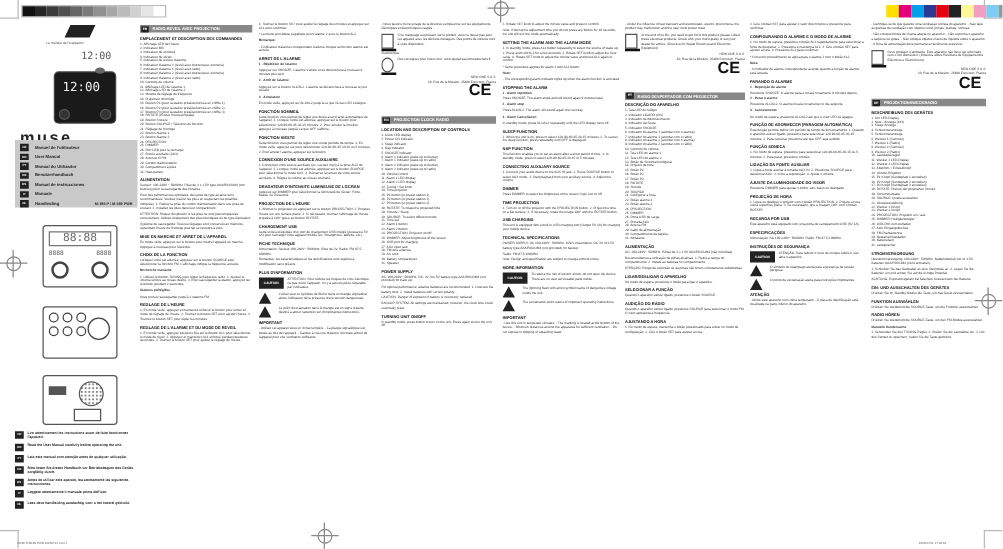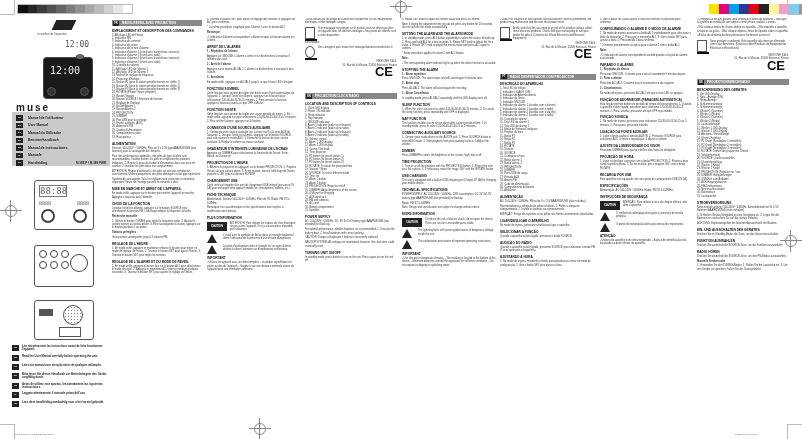--- a/index.html
+++ b/index.html
@@ -21,21 +21,21 @@
 .crop{position:absolute;width:22px;height:22px}
 .crop:before{content:"";position:absolute;left:10px;top:0;width:1px;height:22px;background:#888}
 .crop:after{content:"";position:absolute;top:10px;left:0;width:22px;height:1px;background:#888}
 .crop i{position:absolute;left:5px;top:5px;width:12px;height:12px;border:1px solid #888;border-radius:50%}
 .langbox{position:absolute;background:#c9c9c9;padding:2px 4px}
 .langrow{display:flex;align-items:center;font-size:3.4px;font-weight:bold;height:7.5px}
 .langrow .lf{width:7px;height:5.5px;background:#222;color:#fff;font-size:2.4px;text-align:center;line-height:5.5px;margin-right:5px}
 .langrow .model{margin-left:auto;font-size:3px}
 .warnrow{display:flex;align-items:flex-start;font-size:2.8px;font-weight:bold;line-height:3.4px;margin-bottom:3px}
 .warnrow .lf{flex:none;width:7px;height:6px;background:#222;color:#fff;font-size:2.4px;text-align:center;line-height:6px;margin-right:3px}
-.muse{position:absolute;font-weight:bold;font-size:10px;letter-spacing:2px;color:#222}
+.muse{position:absolute;font-weight:bold;font-size:13px;letter-spacing:2px;color:#222}
 .ce{font-size:13px;font-weight:bold;text-align:right;margin:3px 4px 4px 0;color:#111}
 .addr{text-align:right;font-size:2.6px}
 .weee{display:flex;gap:3px;align-items:flex-start;margin:2px 0}
 .weee .bin{flex:none;width:10px;height:12px;border:1px solid #555;position:relative}
 .weee .bin:after{content:"";position:absolute;left:-1px;bottom:-3px;width:12px;height:2px;background:#111}
 .caution{display:flex;gap:3px;margin:2px 0}
 .caution .cbox{flex:none;width:20px;height:9px;background:#222;color:#fff;font-size:2.6px;font-weight:bold;text-align:center;line-height:9px}
 .tri{flex:none;width:0;height:0;border-left:5px solid transparent;border-right:5px solid transparent;border-bottom:9px solid #222;margin-right:3px}
 .footer{position:absolute;font-size:2.4px;color:#666}
 </style>
@@ -126,21 +126,21 @@
         <span>Manuale</span>
       </div>
     <div class="langrow">
         <span class="lf">NL</span>
         <span>Handleiding</span>
         <span class="model">M-185 P / M-189 PWR</span>
       </div>
   </div>
 
   <div style="position:absolute;left:22px;top:180px;width:60px;height:50px;border:1px solid #555;border-radius:3px">
-    <div style="position:absolute;left:4px;top:4px;width:28px;height:12px;border:1px solid #777;font-family:'DejaVu Sans Mono',monospace;font-size:9px;line-height:11px;text-align:center;color:#666">88:88</div>
+    <div style="position:absolute;left:4px;top:4px;width:50px;height:12px;border:1px solid #777;font-family:'DejaVu Sans Mono',monospace;font-size:9px;line-height:11px;text-align:center;color:#666">88:88</div>
     <div style="position:absolute;left:4px;top:19px;width:50px;font-family:'DejaVu Sans Mono',monospace;font-size:5px;color:#555;display:flex;justify-content:space-between">
         <span>8888</span>
         <span>8888</span>
       </div>
     <div style="position:absolute;left:6px;top:28px;width:14px;height:14px;border:2px solid #444;border-radius:50%"></div>
     <div style="position:absolute;right:6px;top:28px;width:14px;height:14px;border:2px solid #444;border-radius:50%"></div>
   </div>
 
   <div style="position:absolute;left:22px;top:245px;width:60px;height:42px;border:1px solid #555;border-radius:3px">
     <div style="position:absolute;left:4px;top:4px;display:grid;grid-template-columns:repeat(3,8px);gap:3px">

